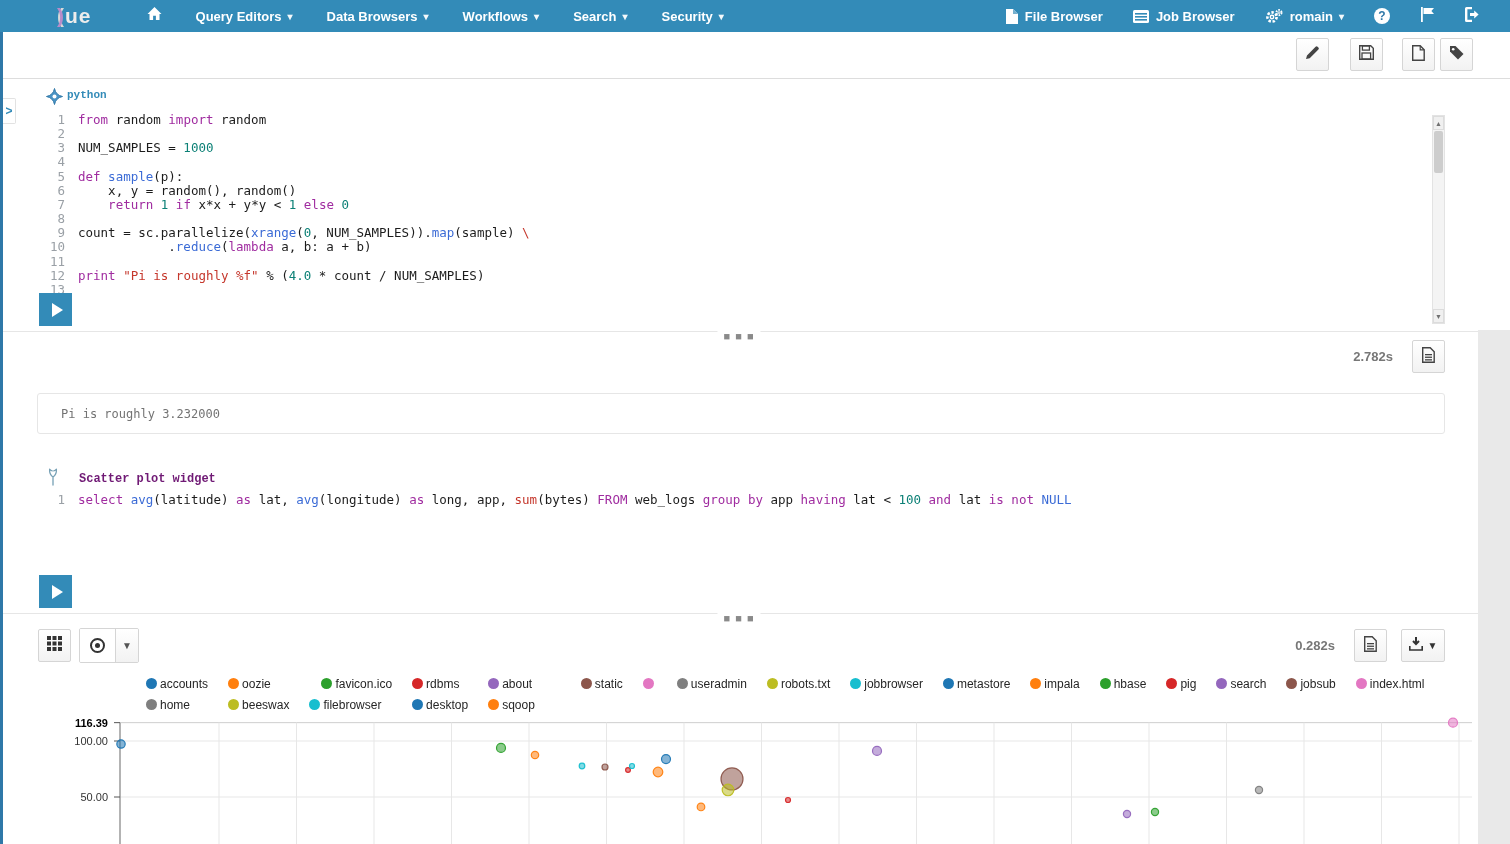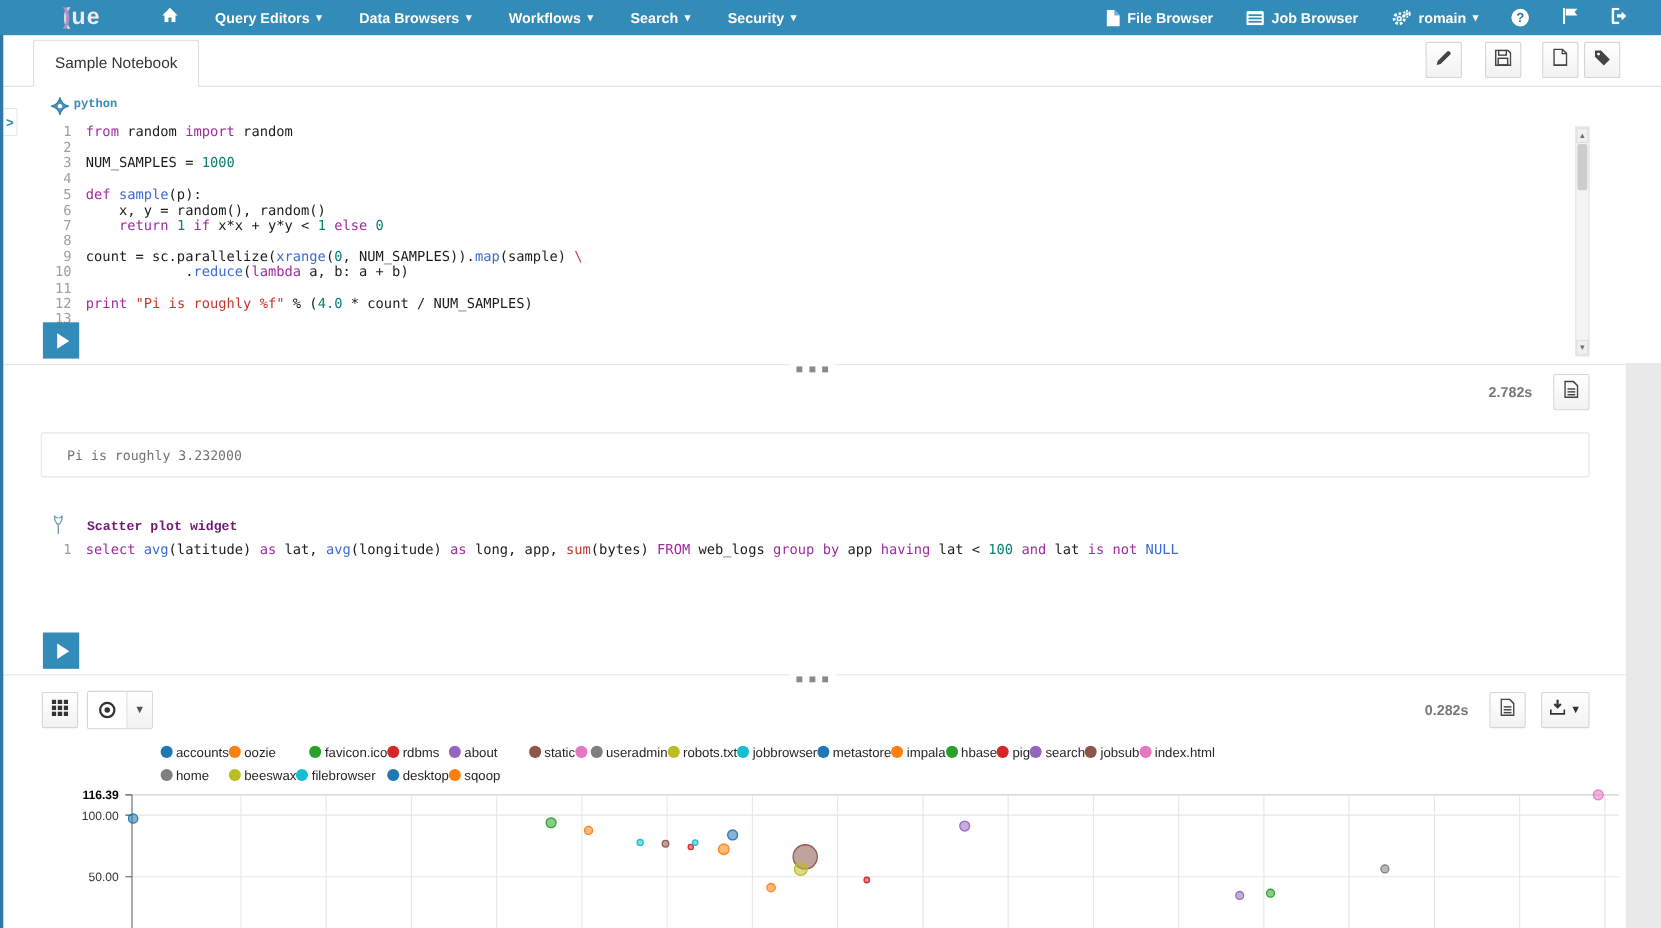--- a/index.html
+++ b/index.html
@@ -72,21 +72,21 @@
   .btn-group .sq-btn { border:none; border-radius:0; margin-left:0; }
   .btn-group .sq-btn.first { border-right:1px solid #d5d5d5; background:#fff; width:36px; }
   .btn-group .sq-btn.caret-part { width:22px; background:linear-gradient(#ffffff,#f2f2f2); color:#555; font-size:10px; }
   .target-ico { width:15px; height:15px; border:2px solid #333; border-radius:50%; display:flex; align-items:center; justify-content:center; }
   .target-ico i { width:5px; height:5px; background:#333; border-radius:50%; }
   .results-right { margin-left:auto; display:flex; align-items:center; }
   .dl-btn { width:44px; }
   .dl-caret { font-size:10px; color:#333; margin-left:5px; }
 
   
-  .legend { display:grid; grid-auto-rows:21px; margin:11px 0 0 146px; align-items:center; }
+  .legend { display:grid; grid-auto-rows:21px; column-gap:20px; margin:11px 0 0 146px; align-items:center; }
   .lg-item { display:flex; align-items:center; white-space:nowrap; font-size:12px; color:#262626; cursor:pointer; }
   .lg-dot { width:11px; height:11px; border-radius:50%; margin-right:3px; flex:none; }
 
   
   .chart-wrap { position:relative; margin-top:1px; }
   .ytick { font-size:11px; fill:#333; }
   .ytick.bold { font-weight:bold; fill:#000; }
 </style>
 </head>
 <body>
@@ -179,23 +179,20 @@
           <svg width="16" height="15" viewBox="0 0 16 15">
               <path d="M7 0 h-5.5 a1.5 1.5 0 0 0 -1.5 1.5 v12 a1.5 1.5 0 0 0 1.5 1.5 H7 v-2.2 H2.4 V2.2 H7 Z" fill="#fff"></path>
               <path d="M9.2 3.4 L13.6 7.5 L9.2 11.6 V9 H5 V6 h4.2 Z" fill="#fff"></path>
             </svg>
         </span>
       </div>
     </div>
   </div>
 
   <div class="tabbar">
-    <div class="tab-active">
-      <span>Sample Notebook</span>
-    </div>
     <div class="tab-actions">
       <div class="sq-btn">
         <span>
           <svg width="15" height="15" viewBox="0 0 15 15">
               <path d="M1 14 l1-3.6 L10.6 1.8 a1.4 1.4 0 0 1 2 0 l0.8 0.8 a1.4 1.4 0 0 1 0 2 L4.7 13.2 Z" fill="#444"></path>
             </svg>
         </span>
       </div>
       <div class="sq-btn" style="margin-left:21px;">
         <span>

